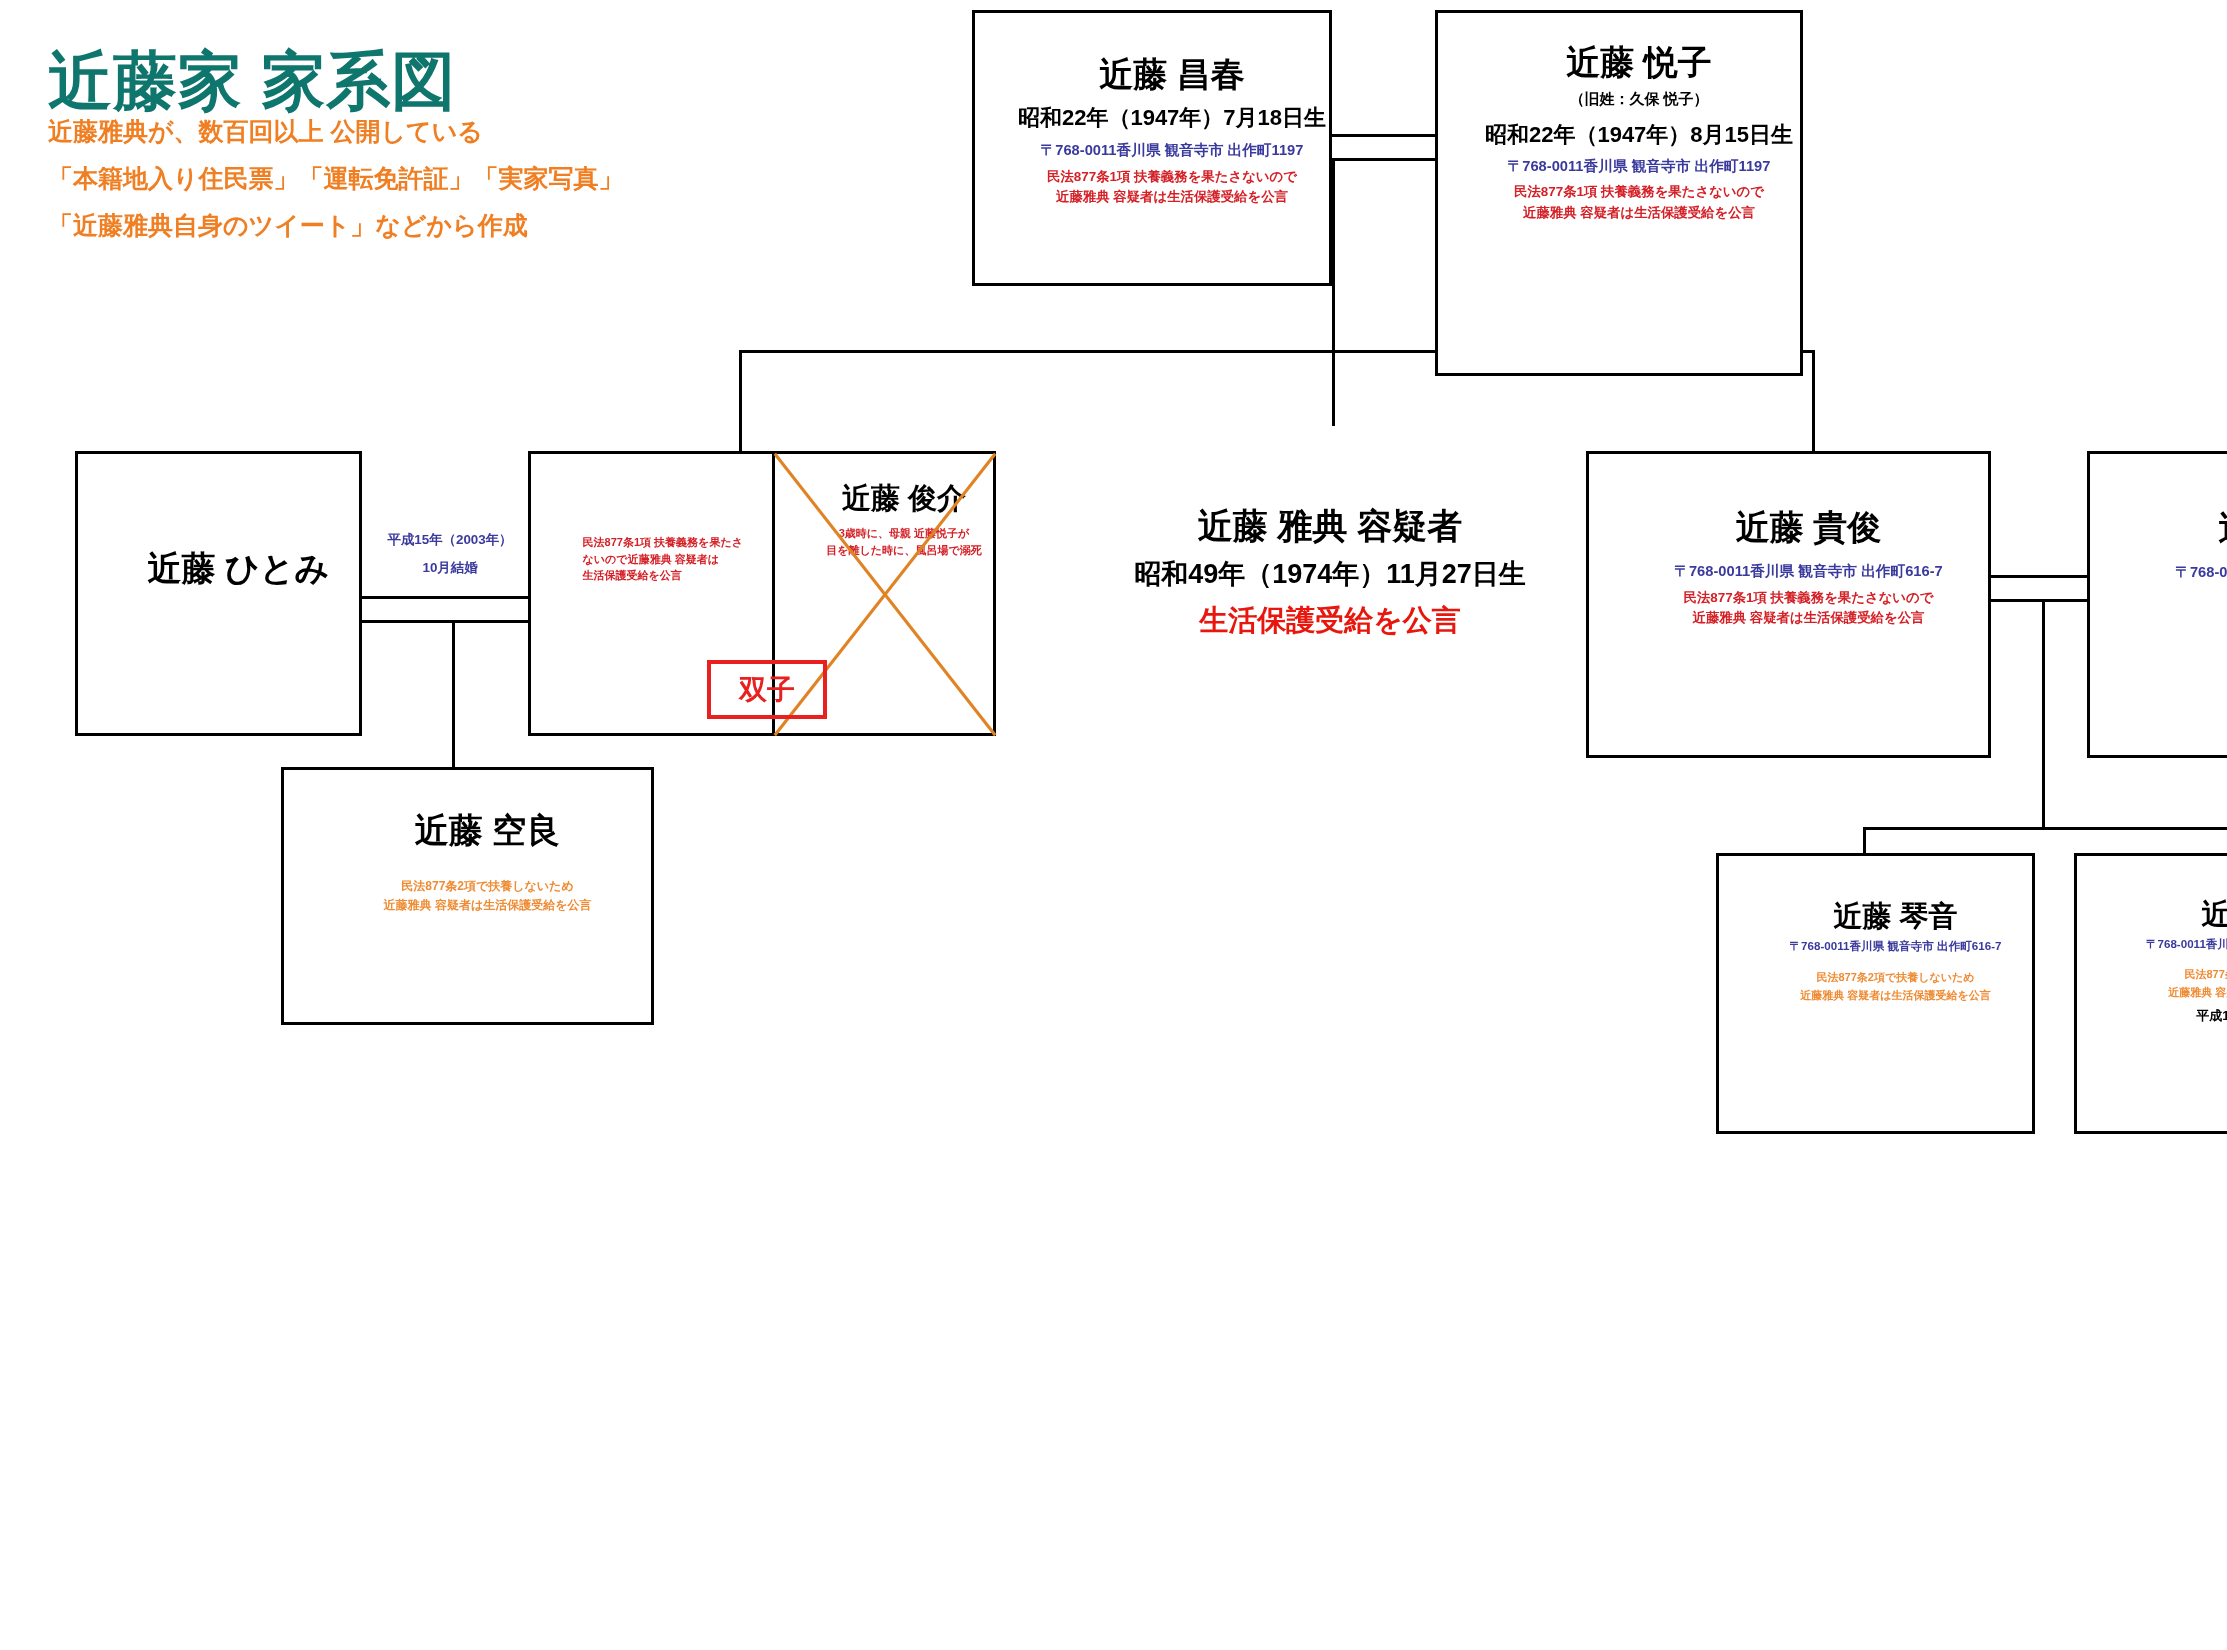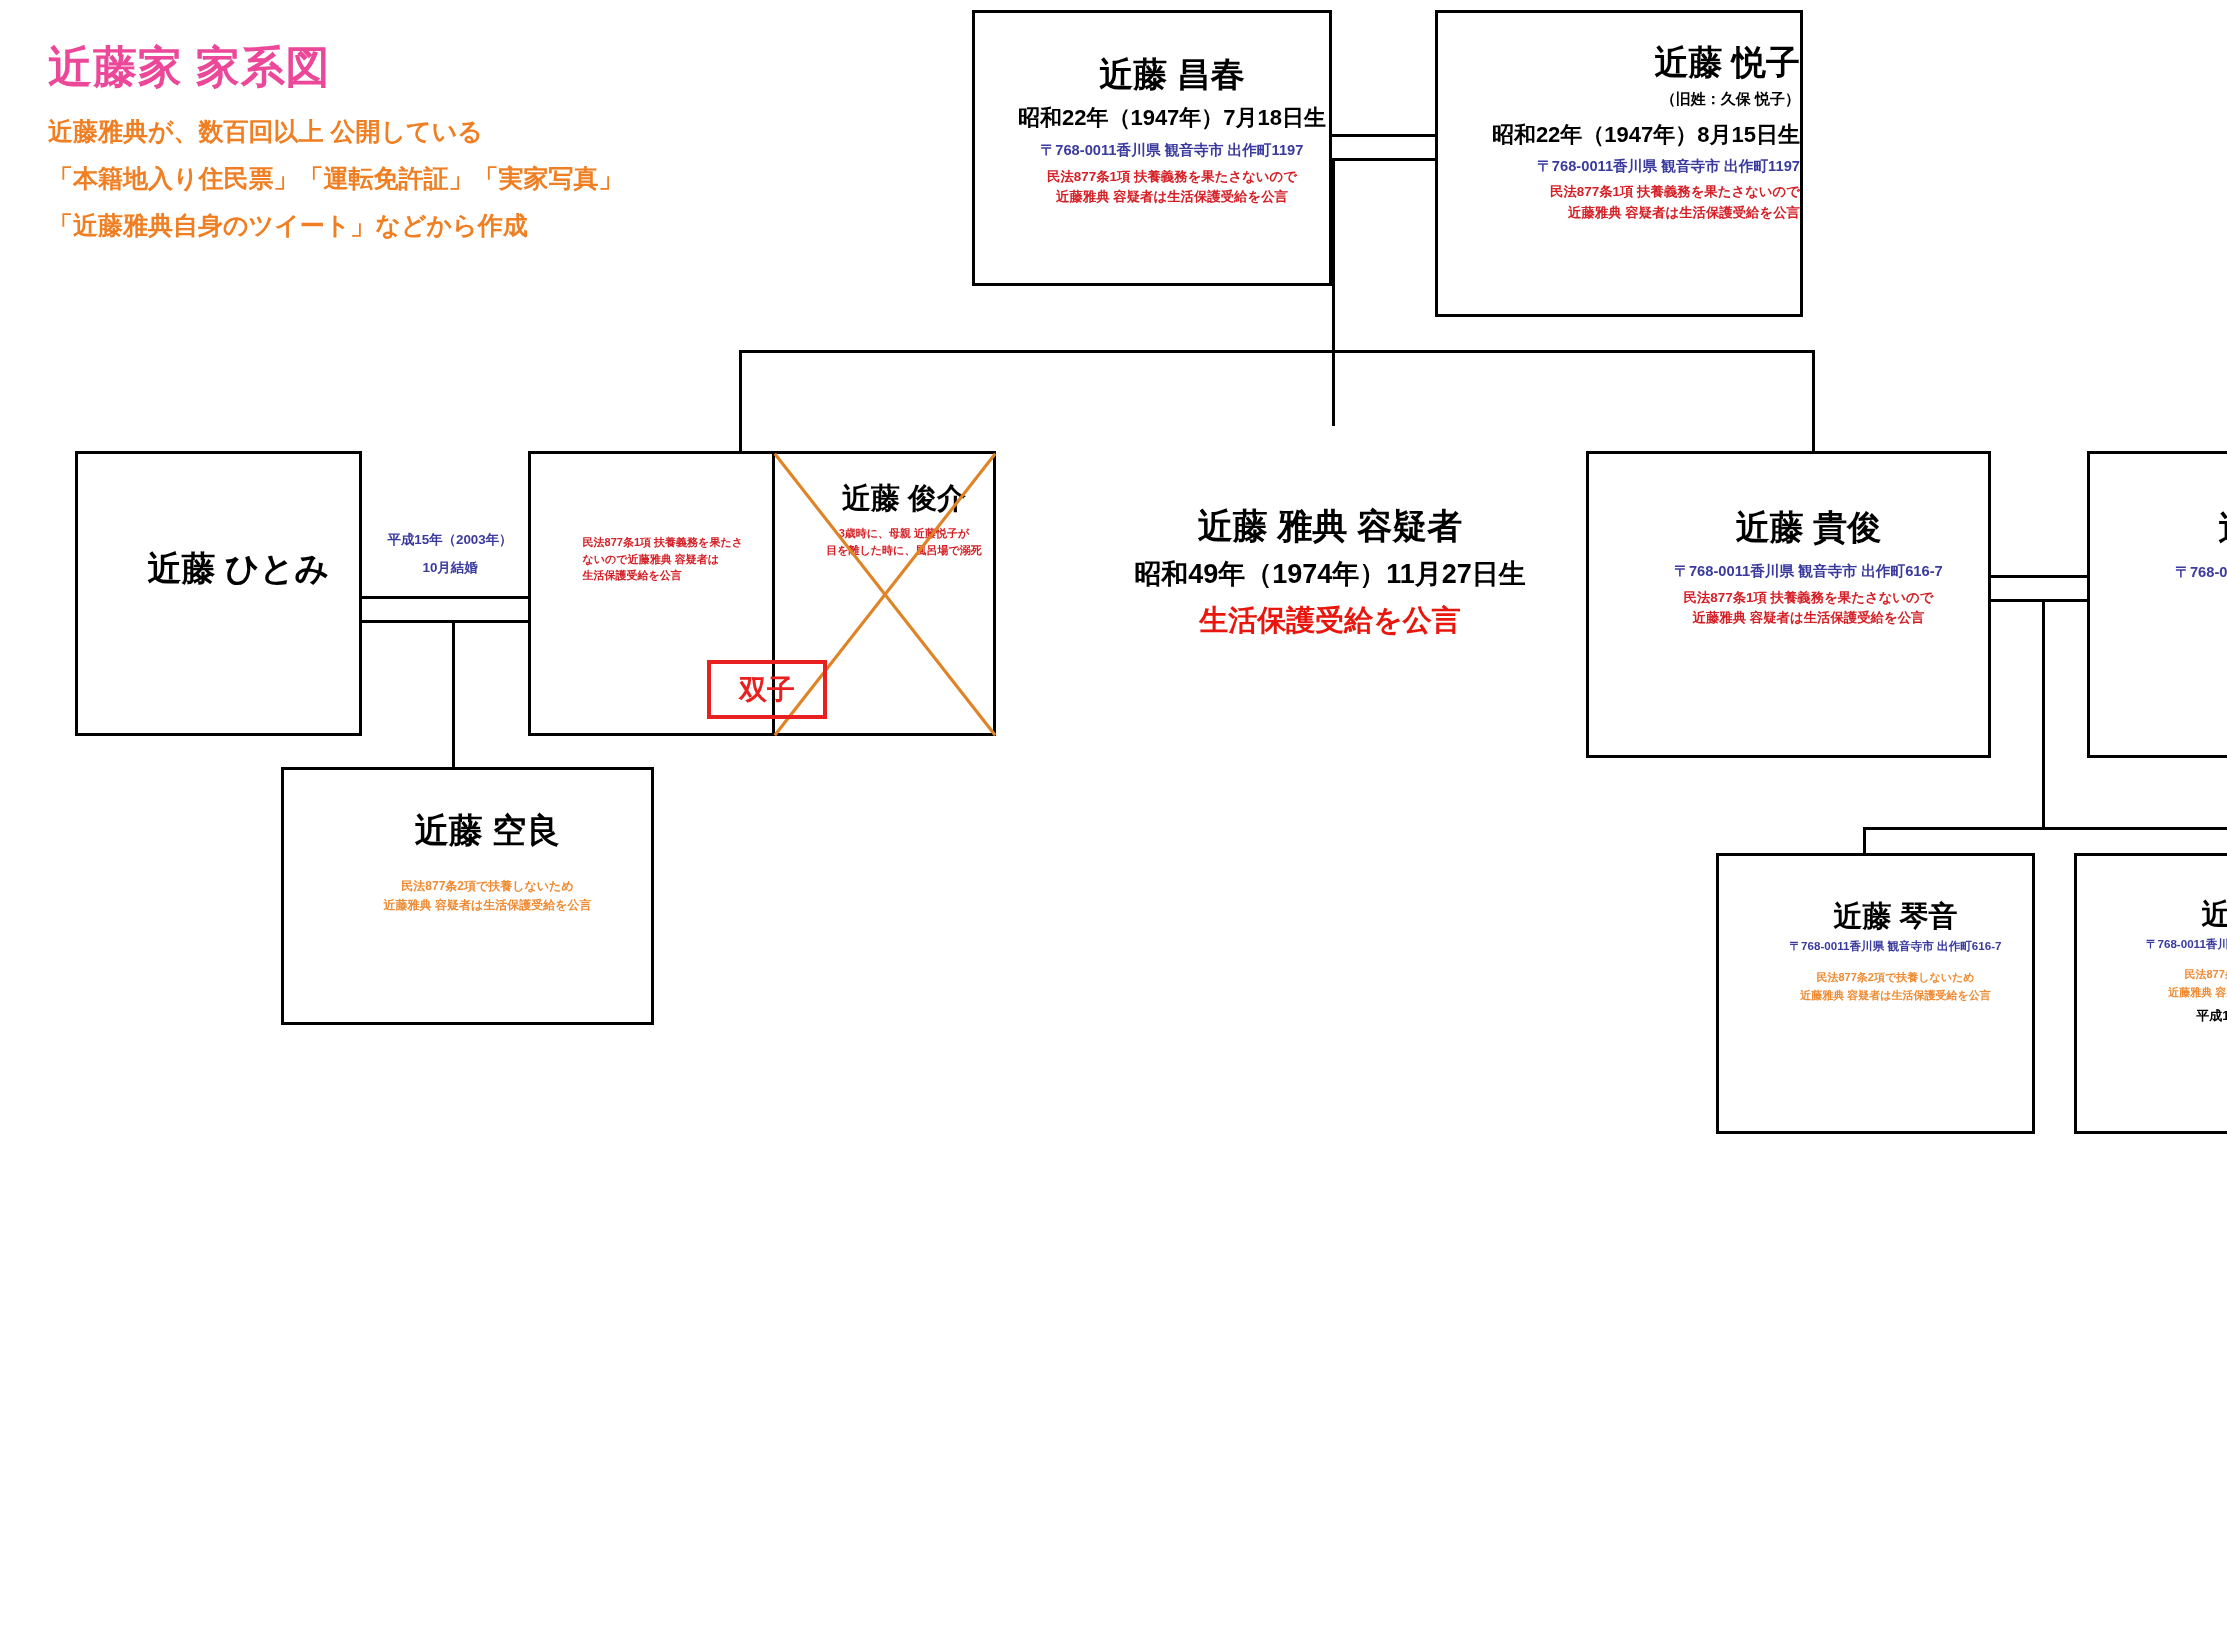--- a/index.html
+++ b/index.html
@@ -5,21 +5,21 @@
   html,body{margin:0;padding:0;background:#fff;}
   body{
     font-family:"Liberation Sans","DejaVu Sans",sans-serif;
     width:2840px;height:1650px;position:relative;overflow:hidden;
   }
   #stage{position:absolute;left:0;top:0;width:2840px;height:1650px;}
 
   
   .title{
     position:absolute;left:48px;top:38px;
-    font-size:44px;font-weight:bold;color:#ec4899;letter-spacing:0.9px;
+    font-size:64px;font-weight:bold;color:#0f766e;letter-spacing:0.9px;
     white-space:nowrap;
   }
   .sub{
     position:absolute;left:48px;
     font-size:25px;font-weight:bold;color:#ef7f22;white-space:nowrap;
   }
   .sub.s1{top:115px;}
   .sub.s2{top:162px;}
   .sub.s3{top:209px;}
 
@@ -93,21 +93,21 @@
   <div class="ln v" style="left:1812px;top:350px;height:102px;"></div>
 
   <div class="node" style="left:972px;top:9.8px;width:360px;height:276px;">
     <div class="nodeName" style="margin-top:44px;">近藤 昌春</div>
     <div class="nodeDob" style="margin-top:11.6px;">昭和22年（1947年）7月18日生</div>
     <div class="nodeAddr" style="margin-top:9px;">〒768-0011香川県 観音寺市 出作町1197</div>
     <div class="nodeRed" style="margin-top:6.2px;">民法877条1項 扶養義務を果たさないので</div>
     <div class="nodeRed">近藤雅典 容疑者は生活保護受給を公言</div>
   </div>
 
-  <div class="node" style="left:1435px;top:9.8px;width:368px;height:307px;text-align:right;">
+  <div class="node" style="left:1435px;top:9.8px;width:368px;height:366px;">
     <div class="nodeName" style="margin-top:32px;">近藤 悦子</div>
     <div class="nodeAlias" style="margin-top:9.8px;">（旧姓：久保 悦子）</div>
     <div class="nodeDob" style="margin-top:12.5px;">昭和22年（1947年）8月15日生</div>
     <div class="nodeAddr" style="margin-top:9px;">〒768-0011香川県 観音寺市 出作町1197</div>
     <div class="nodeRed" style="margin-top:5.3px;">民法877条1項 扶養義務を果たさないので</div>
     <div class="nodeRed">近藤雅典 容疑者は生活保護受給を公言</div>
   </div>
 
   <div class="node" style="left:75px;top:451px;width:287px;height:285px;">
     <div class="nodeName" style="margin-top:97px;">近藤 ひとみ</div>

